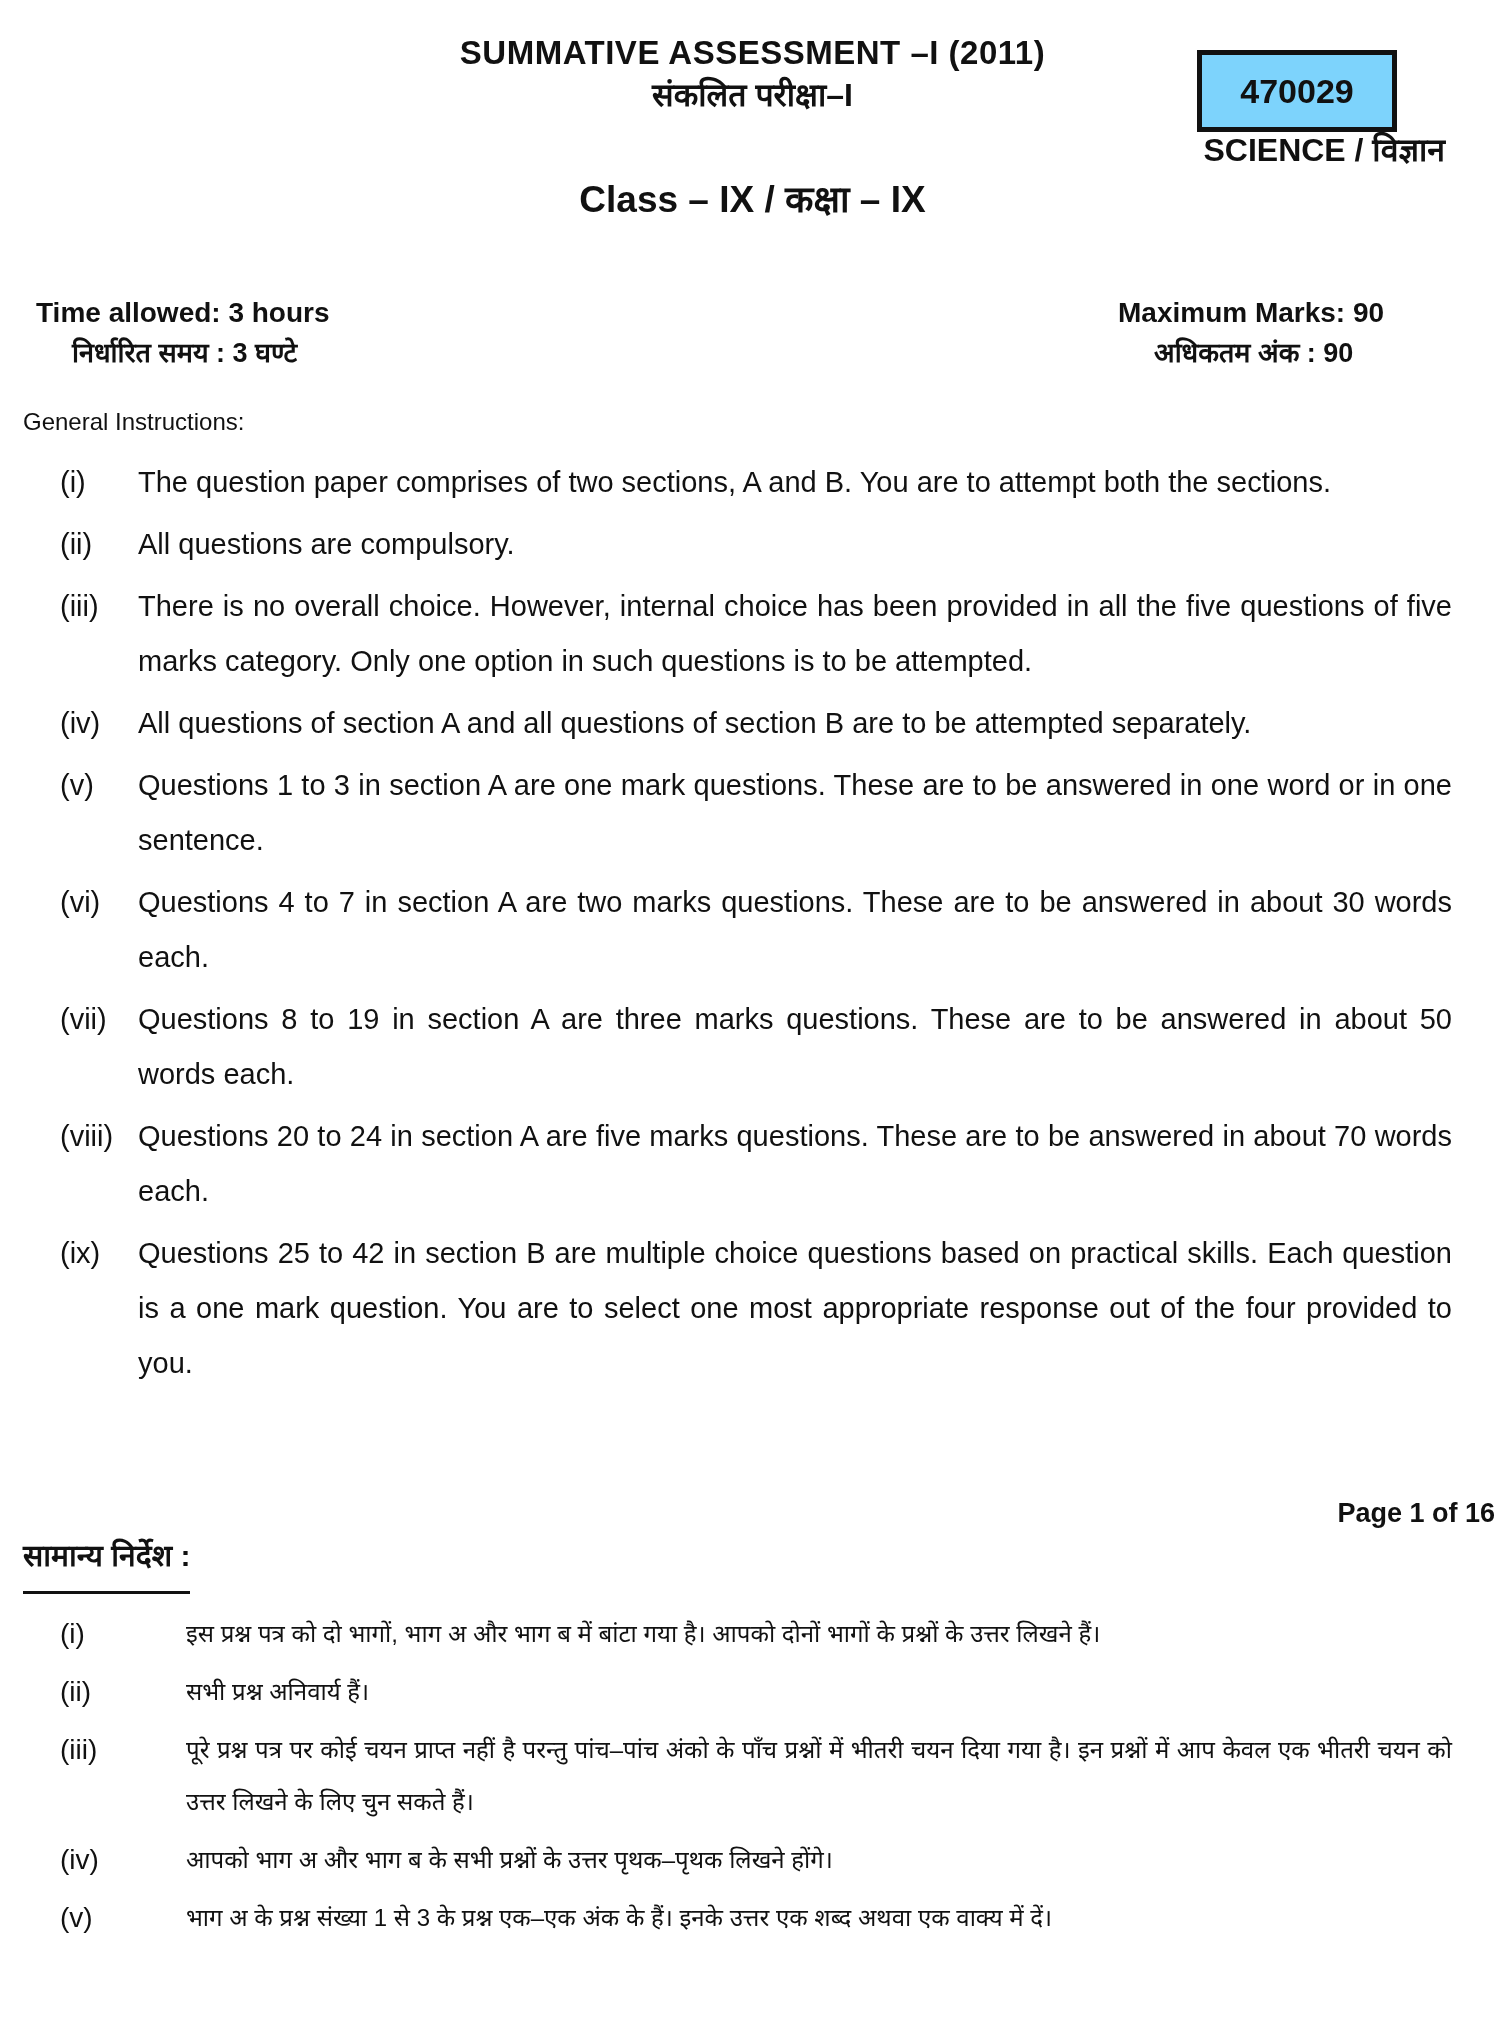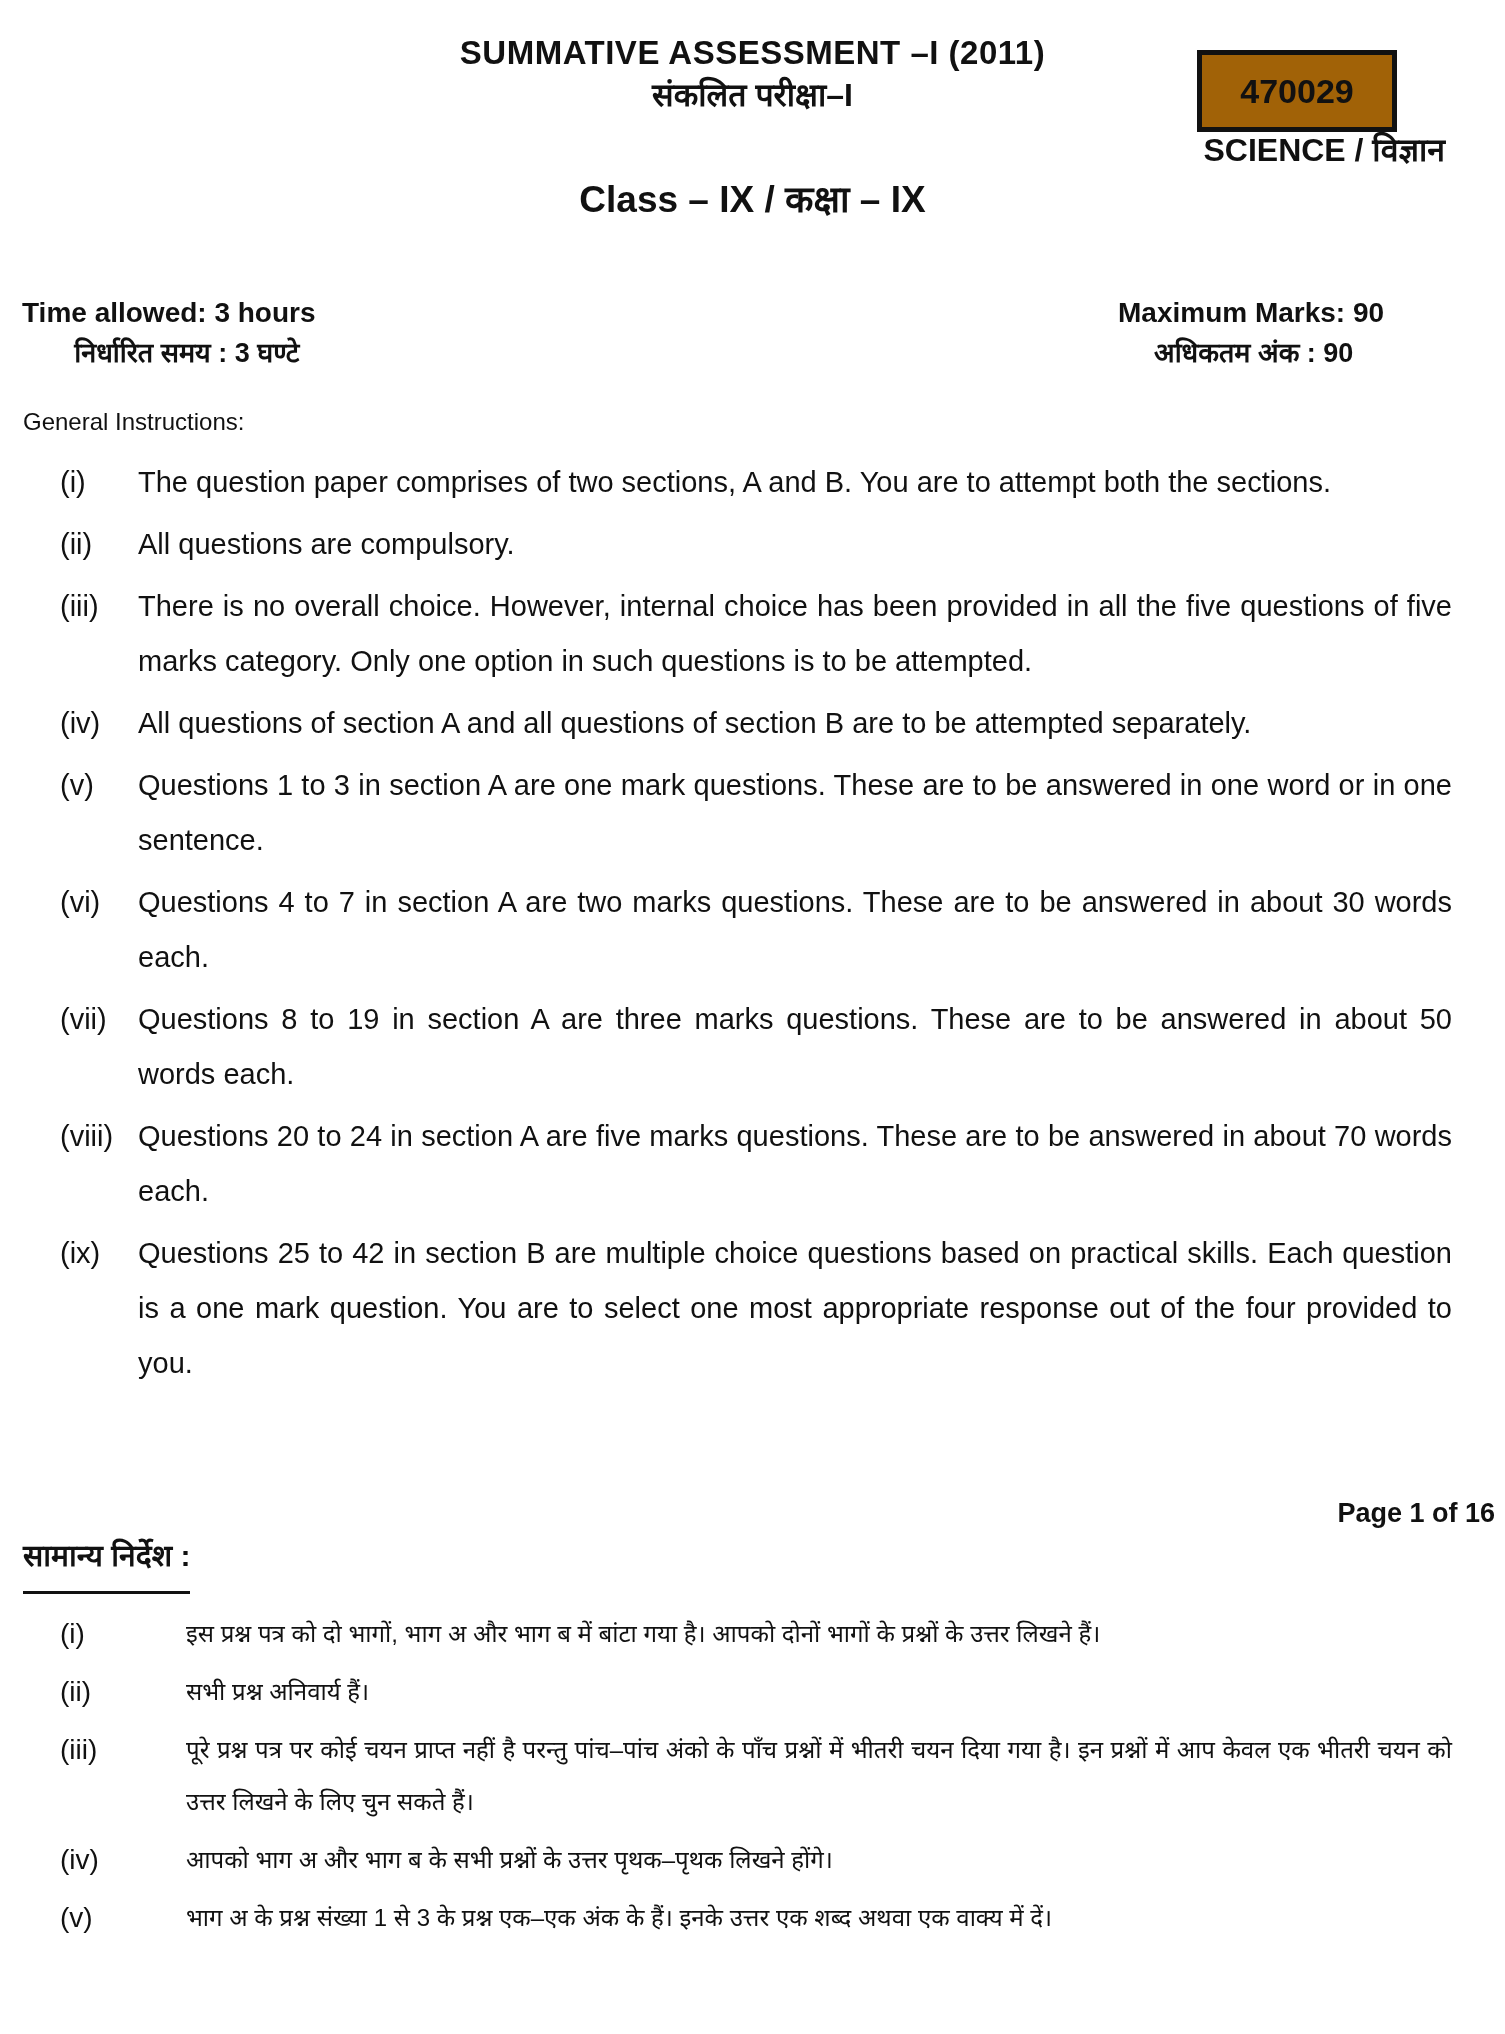--- a/index.html
+++ b/index.html
@@ -19,26 +19,26 @@
   .title-l2 { font-size: 32px; font-weight: bold; }
   .title-l3 { font-size: 32px; font-weight: bold; margin-top: 12px; text-align: right; }
   .title-l4 { font-size: 37px; font-weight: bold; margin-top: 2px; }
 
   .code-box {
     position: absolute; top: 50px; left: 1197px;
     width: 200px; height: 82px;
     border: 5px solid #111111;
     display: flex; align-items: center; justify-content: center;
     font-size: 34px; font-weight: bold;
-    background: #a16207;
+    background: #7dd3fc;
   }
 
   
   .meta-row { position: absolute; top: 293px; left: 0; width: 1505px; }
-  .meta-left { position: absolute; left: 22px; top: 0; text-align: center; }
+  .meta-left { position: absolute; left: 36px; top: 0; }
   .meta-right { position: absolute; left: 1118px; top: 0; }
   .meta-line-en { font-size: 28px; font-weight: bold; line-height: 40px; }
   .meta-line-hi { font-size: 27px; font-weight: bold; line-height: 40px; margin-left: 36px; }
 
   
   .gi-heading {
     position: absolute; top: 408px; left: 23px;
     font-size: 24px; font-weight: normal;
   }
   .en-list { position: absolute; top: 455px; left: 60px; width: 1392px; }

